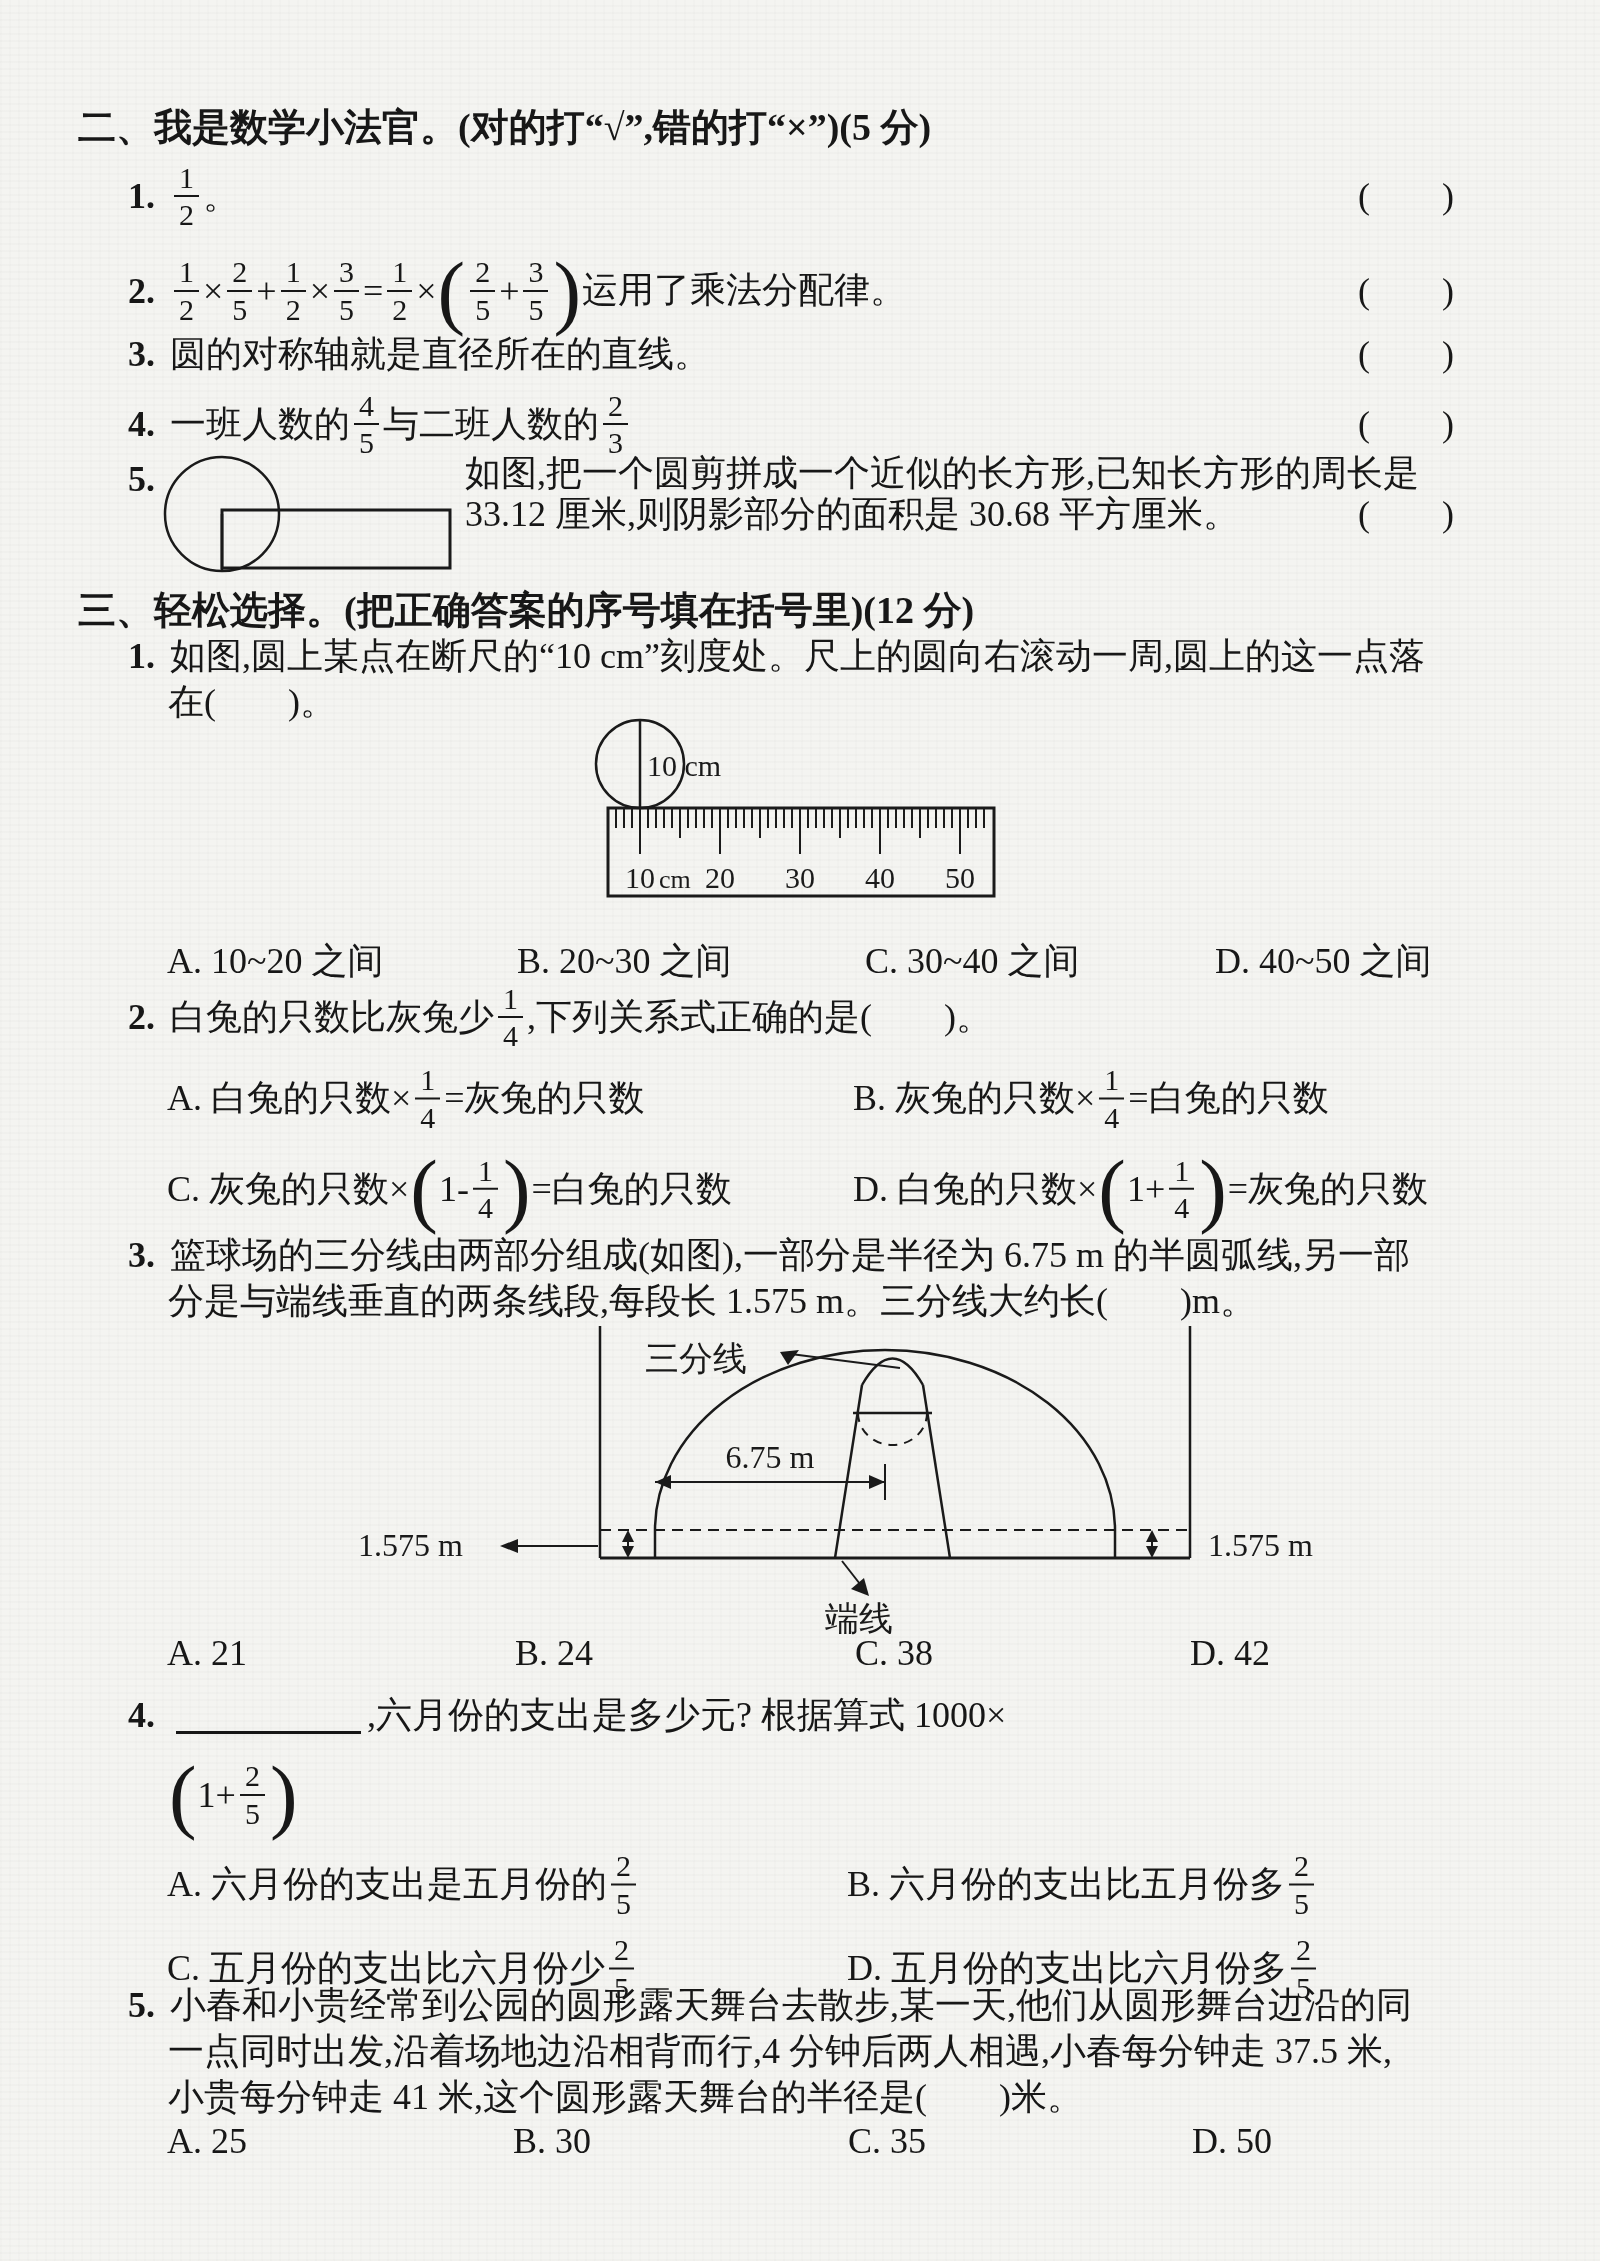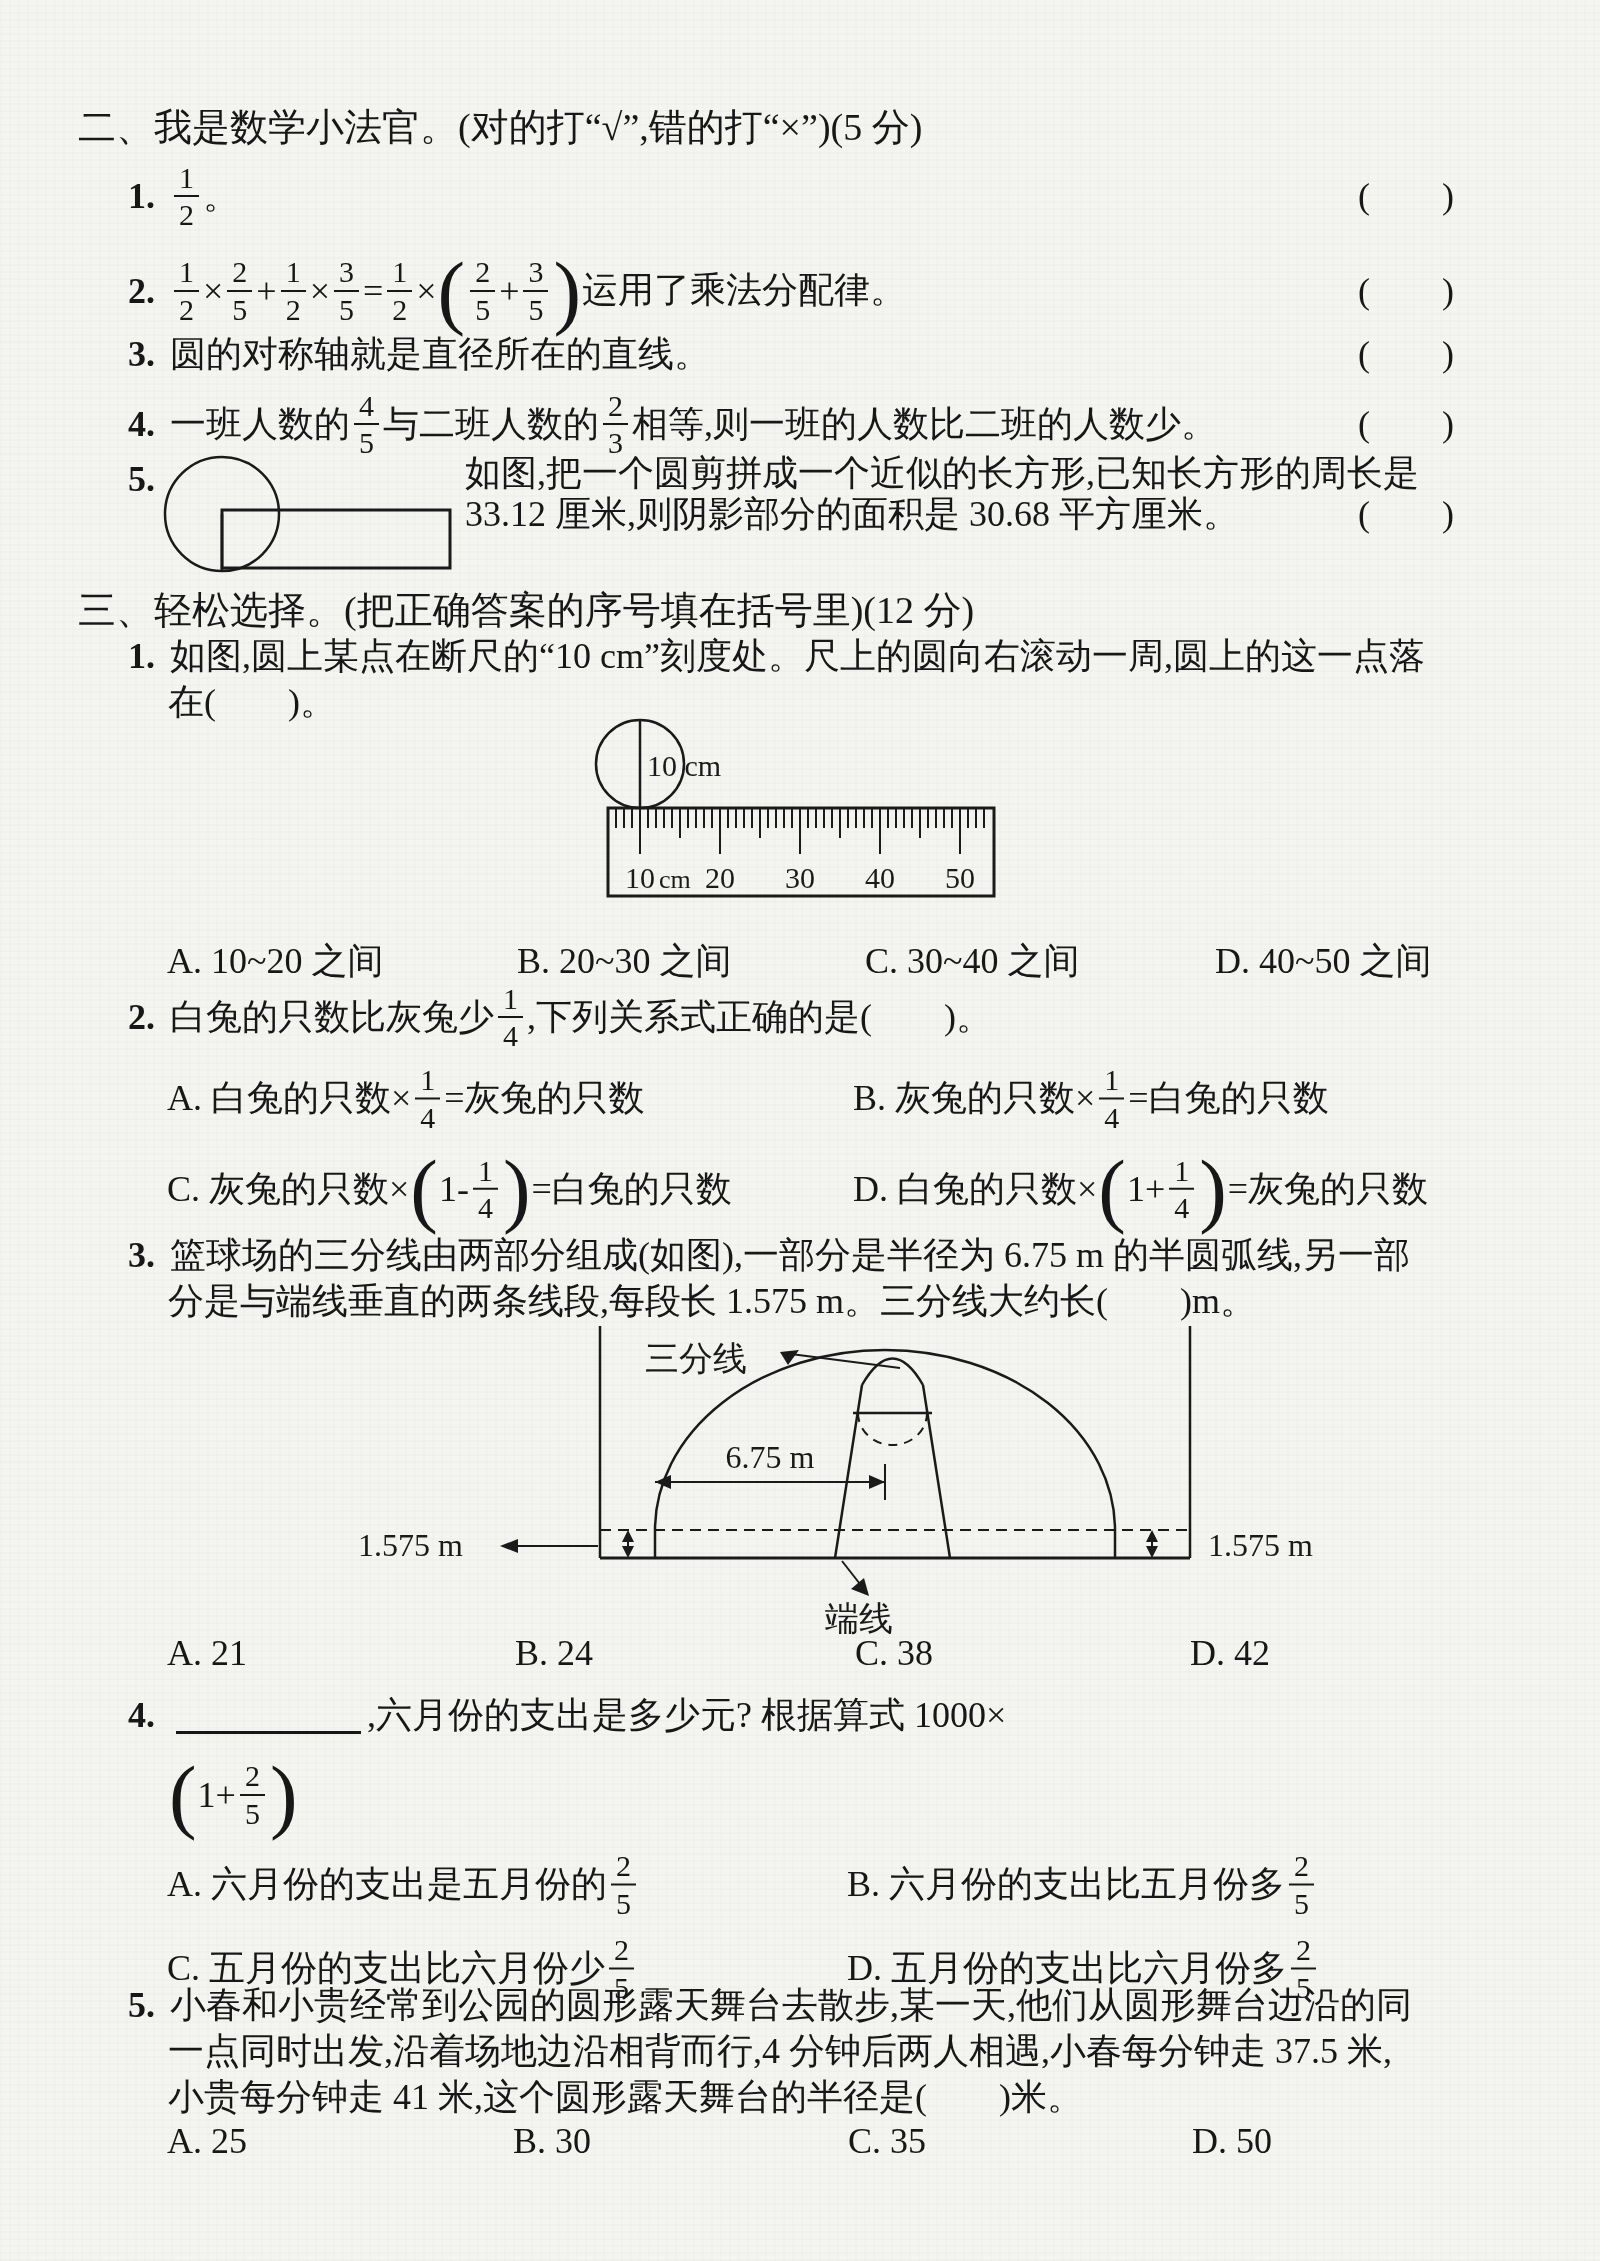--- a/index.html
+++ b/index.html
@@ -7,21 +7,21 @@
     width:1600px;height:2261px;position:relative;overflow:hidden;
     background:
       repeating-linear-gradient(0deg, rgba(0,0,0,0.015) 0 2px, rgba(0,0,0,0) 2px 7px),
       repeating-linear-gradient(90deg, rgba(0,0,0,0.012) 0 2px, rgba(0,0,0,0) 2px 9px),
       #f4f4f1;
     font-family:"Liberation Serif","DejaVu Serif",serif;
     font-size:36px;color:#171717;
   }
   .row{position:absolute;display:flex;align-items:center;white-space:pre;}
   .row.full{left:128px;right:146px;}
-  .hdr{position:absolute;left:78px;font-weight:400;font-size:38px;white-space:pre;}
+  .hdr{position:absolute;left:78px;font-weight:700;font-size:38px;white-space:pre;}
   .qno{font-weight:700;margin-right:6px;min-width:36px;}
   .slot{margin-left:auto;}
   .frac{display:inline-flex;flex-direction:column;align-items:center;line-height:1.05;
         font-size:30px;margin:0 4px;vertical-align:middle;}
   .frac .num{border-bottom:2px solid #171717;padding:0 5px 2px;}
   .frac .den{padding-top:2px;}
   .bigp{font-size:2.3em;font-weight:400;line-height:0.9;margin:0 1px;}
   .blank{display:inline-block;height:34px;border-bottom:3px solid #171717;margin:0 6px;}
   .opts{position:absolute;left:0;right:0;}
   .opt{position:absolute;top:50%;transform:translateY(-50%);display:flex;
@@ -48,21 +48,21 @@
 </div>
 
 <div class="row full" style="top:330px;height:48px">
   <span class="qno">3.</span>
   <span style="display:flex;align-items:center"><span>圆的对称轴就是直径所在的直线。</span></span>
   <span class="slot">(　　)</span>
 </div>
 
 <div class="row full" style="top:378px;height:92px">
   <span class="qno">4.</span>
-  <span style="display:flex;align-items:center"><span>一班人数的</span><span class="frac"><span class="num">4</span><span class="den">5</span></span><span>与二班人数的</span><span class="frac"><span class="num">2</span><span class="den">3</span></span><span>相等,则一班的人数比二班的人数少。</span></span>
+  <span style="display:flex;align-items:center"><span>一班人数的</span><span class="frac"><span class="num">4</span><span class="den">5</span></span><span>与二班人数的</span><span class="frac"><span class="num">2</span><span class="den">3</span></span></span>
   <span class="slot">(　　)</span>
 </div>
 
 <span class="qno" style="position:absolute;left:128px;top:458px">5.</span>
 
 <svg width="320" height="128" viewBox="0 0 320 128" style="left:150px;top:450px">
   <circle class="stroke" cx="72" cy="64" r="57" stroke-width="2.5"></circle>
   <line class="stroke" x1="72" y1="64" x2="72" y2="120" stroke-width="2.5"></line>
   <rect class="stroke" x="72" y="60" width="228" height="58" stroke-width="3"></rect>
 </svg>

